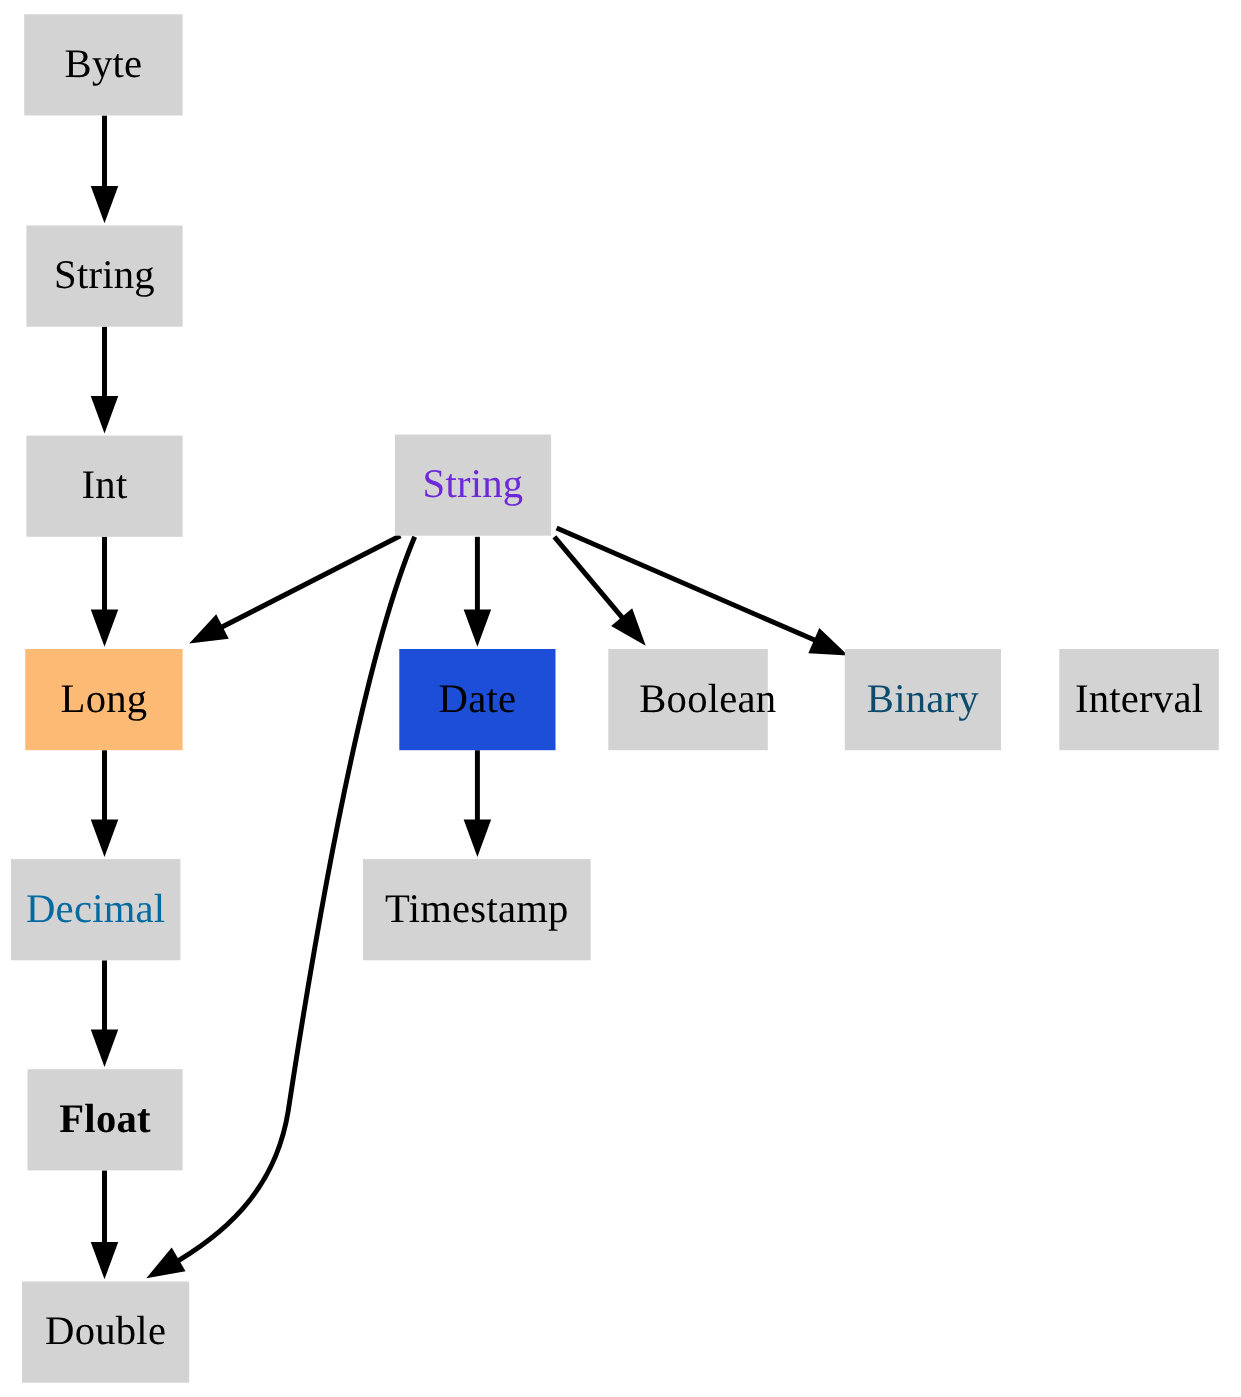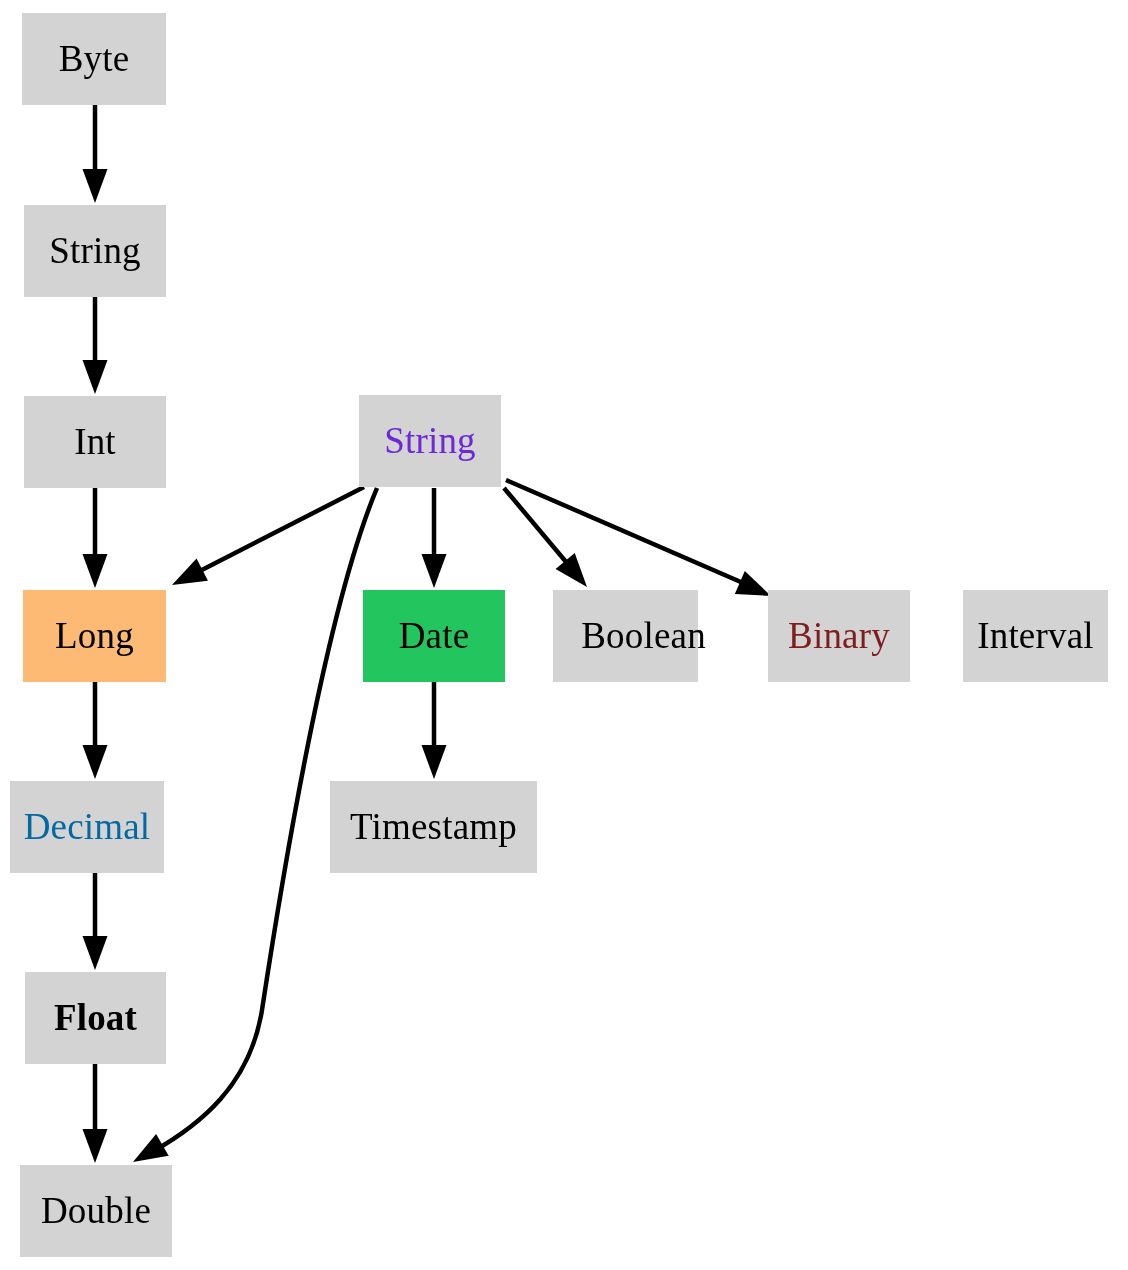--- a/index.html
+++ b/index.html
@@ -101,30 +101,30 @@
       </div>
       <div class="node-box" style="left: 25px; top: 972px; width: 141px; height: 92px; background: rgb(211, 211, 211); color: rgb(0, 0, 0); font-weight: bold;">
         <span class="node-label">Float</span>
       </div>
       <div class="node-box" style="left: 20px; top: 1165px; width: 152px; height: 92px; background: rgb(211, 211, 211); color: rgb(0, 0, 0); align-items: center;">
         <span class="node-label">Double</span>
       </div>
       <div class="node-box" style="left: 359px; top: 395px; width: 142px; height: 92px; background: rgb(211, 211, 211); color: #6d28d9;">
         <span class="node-label">String</span>
       </div>
-      <div class="node-box" style="left: 363px; top: 590px; width: 142px; height: 92px; background: #22c55e; color: rgb(0, 0, 0);">
+      <div class="node-box" style="left: 363px; top: 590px; width: 142px; height: 92px; background: #1d4ed8; color: rgb(0, 0, 0);">
         <span class="node-label">Date</span>
       </div>
       <div class="node-box" style="left: 330px; top: 781px; width: 207px; height: 92px; background: rgb(211, 211, 211); color: rgb(0, 0, 0);">
         <span class="node-label">Timestamp</span>
       </div>
       <div class="node-box" style="left: 553px; top: 590px; width: 145px; height: 92px; background: rgb(211, 211, 211); color: rgb(0, 0, 0); padding-left: 36px;">
         <span class="node-label">Boolean</span>
       </div>
-      <div class="node-box" style="left: 768px; top: 590px; width: 142px; height: 92px; background: rgb(211, 211, 211); color: #7f1d1d;">
+      <div class="node-box" style="left: 768px; top: 590px; width: 142px; height: 92px; background: rgb(211, 211, 211); color: #0c4a6e;">
         <span class="node-label">Binary</span>
       </div>
       <div class="node-box" style="left: 963px; top: 590px; width: 145px; height: 92px; background: rgb(211, 211, 211); color: rgb(0, 0, 0);">
         <span class="node-label">Interval</span>
       </div>
     </div>
 
 </div>
 
 </body></html>

